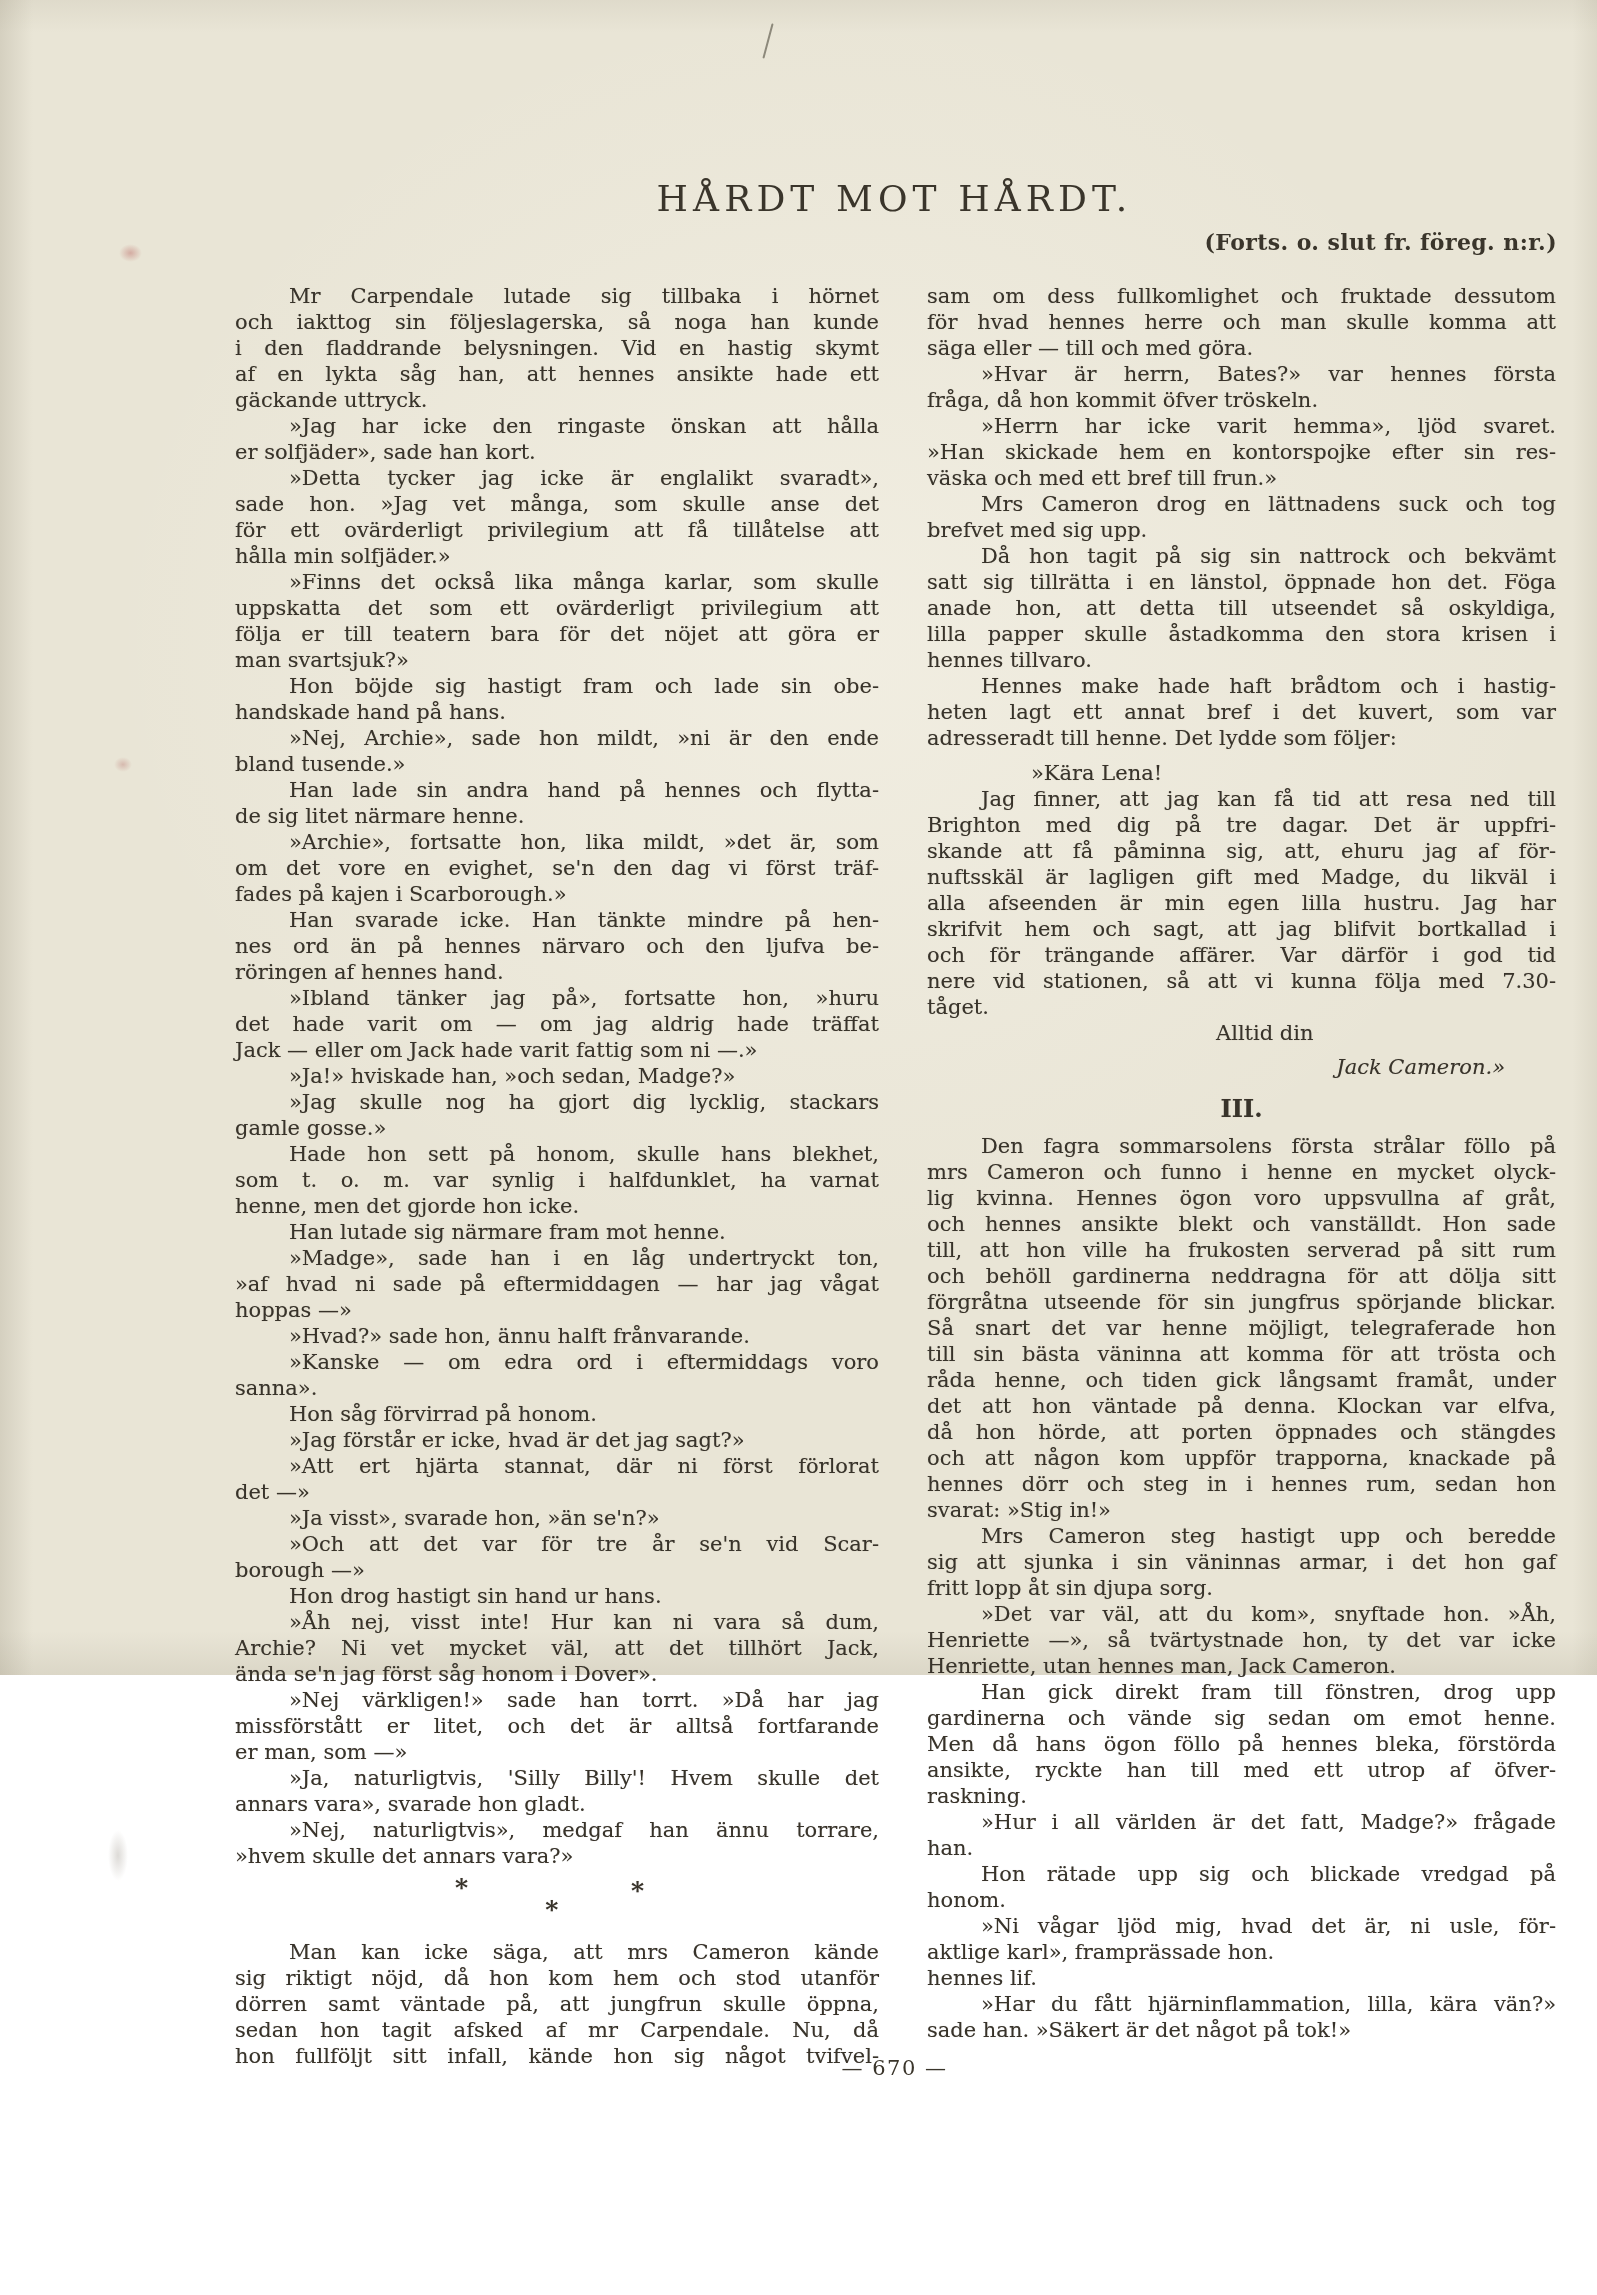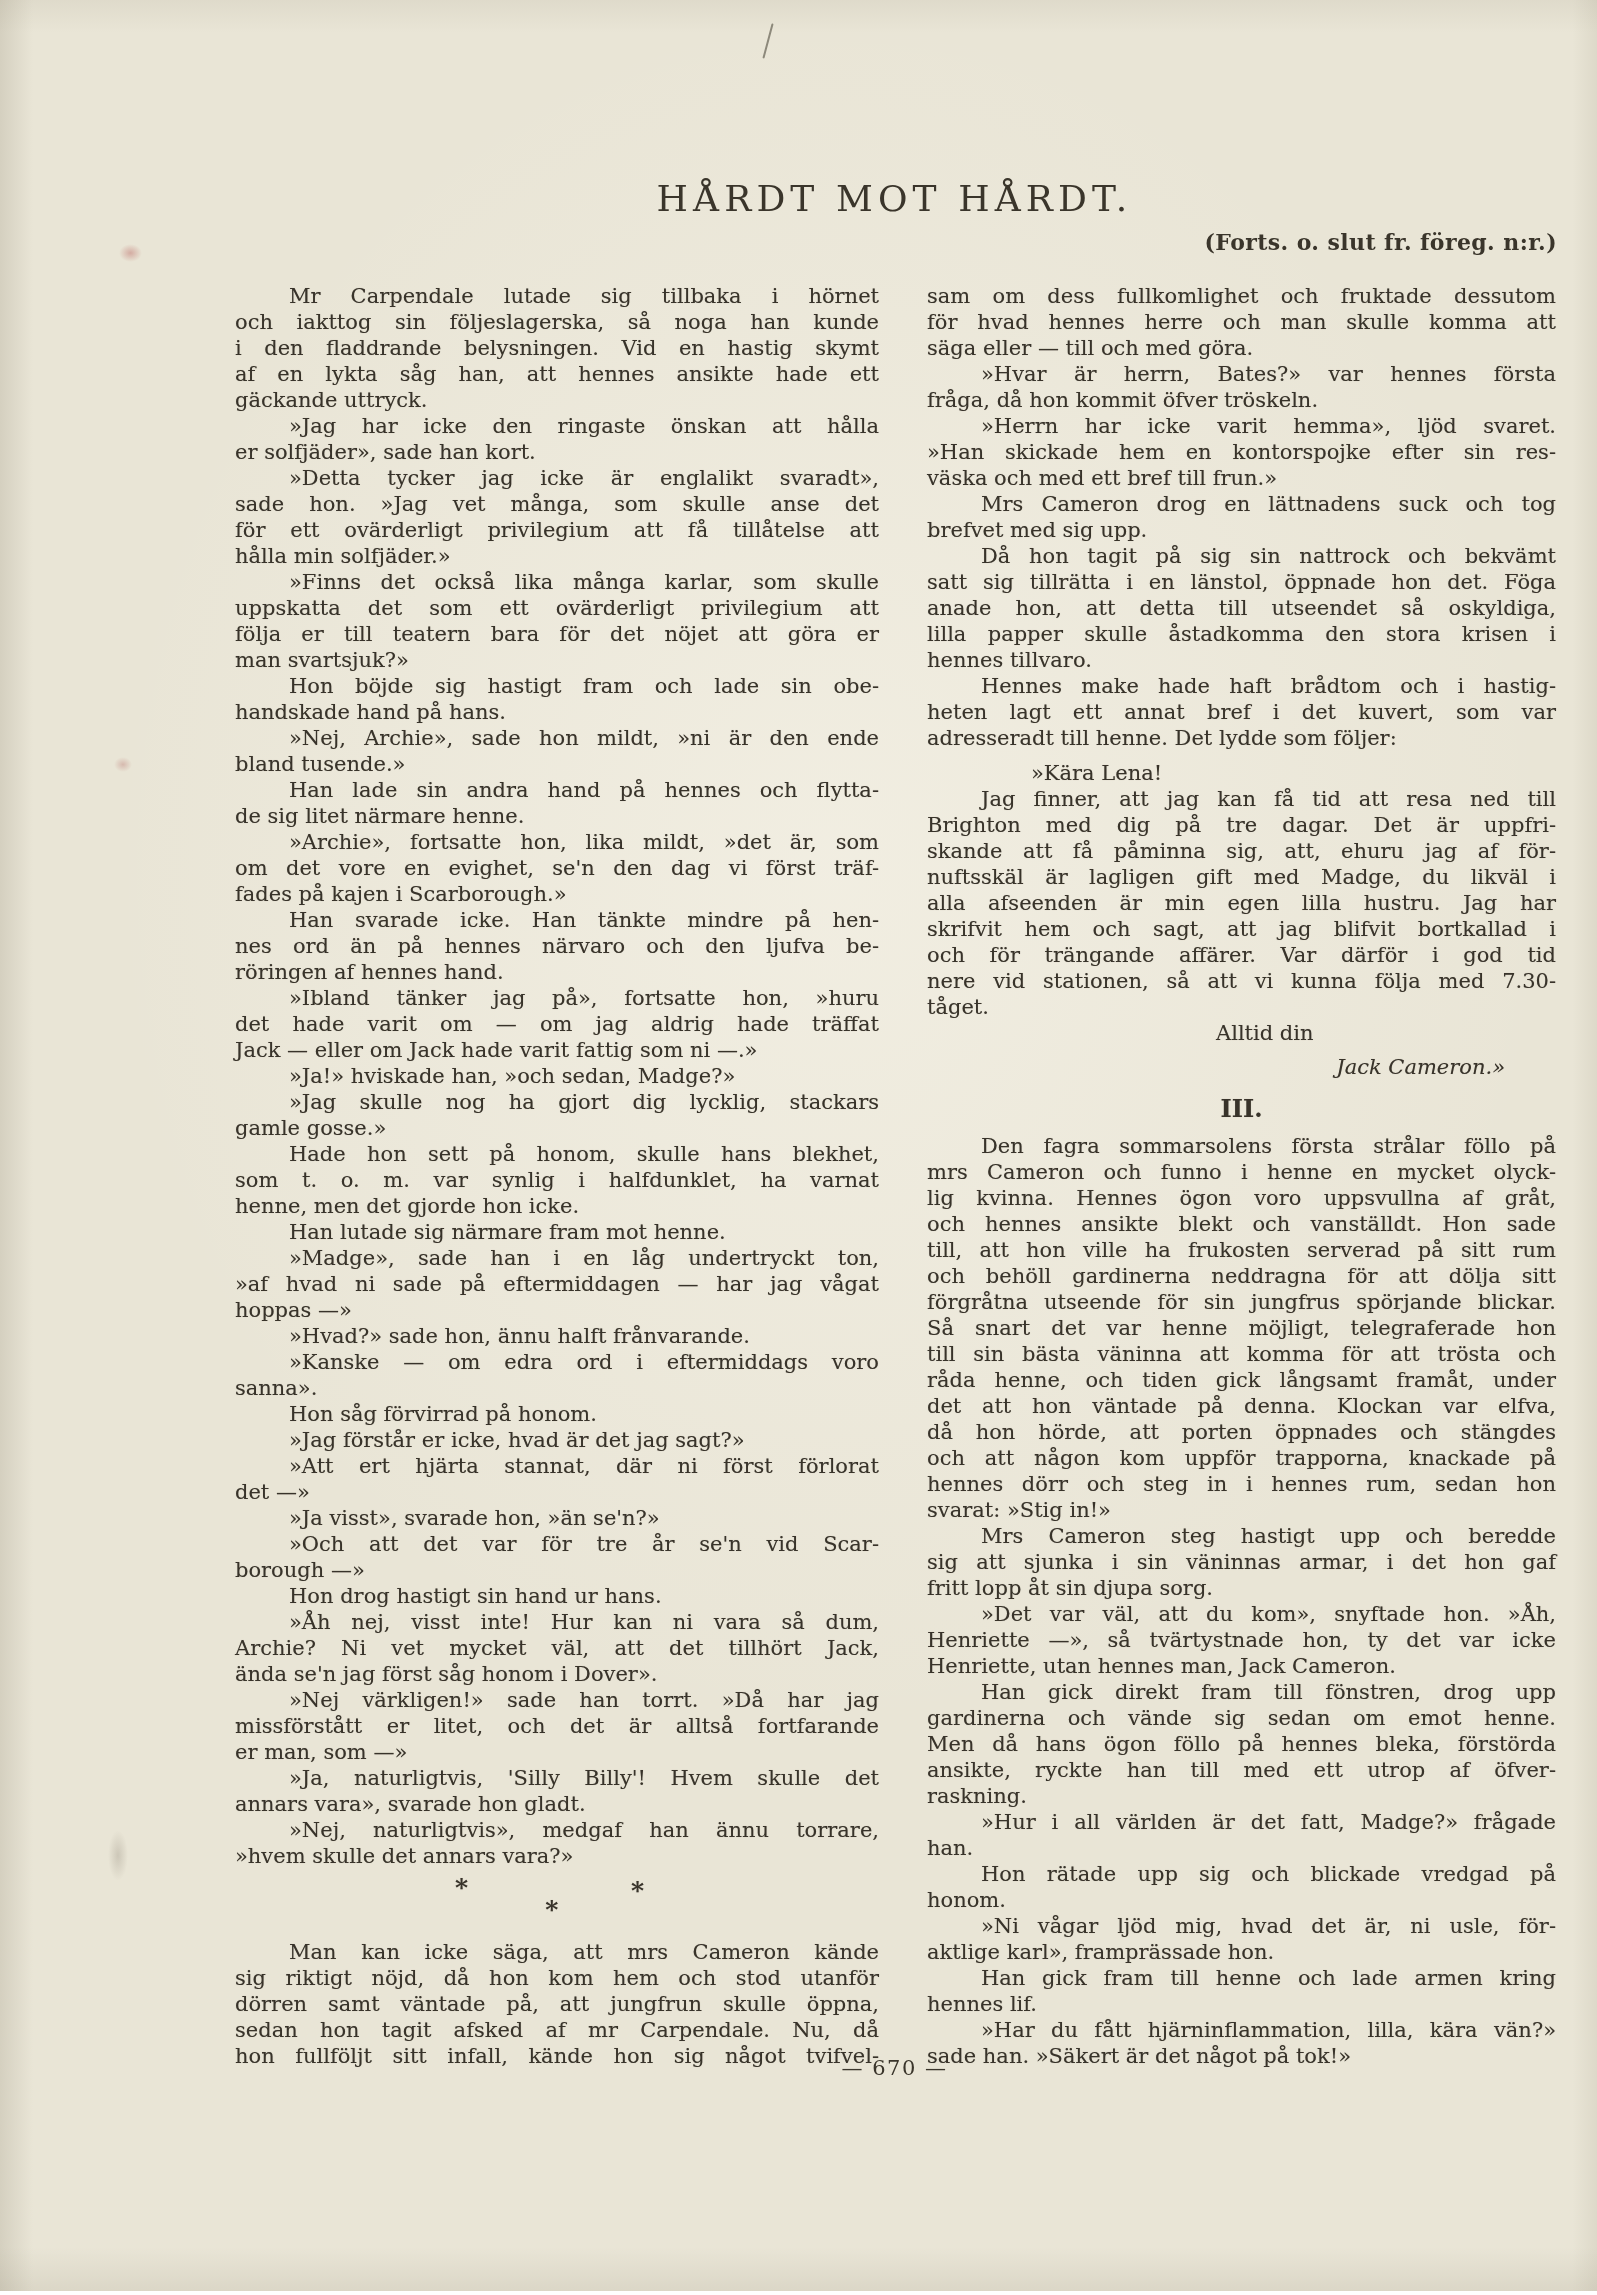--- a/index.html
+++ b/index.html
@@ -3,21 +3,21 @@
 <meta charset="utf-8">
 <style>
   html, body { margin: 0; padding: 0; }
   body {
     width: 1598px; height: 2295px;
     font-family: "DejaVu Serif", serif;
     overflow: hidden;
   }
   .page {
     position: relative;
-    width: 1598px; height: 2291px;
+    width: 1598px; height: 1675px;
     background:
       radial-gradient(ellipse 60% 50% at 52% 38%, rgba(248,245,235,.55), rgba(248,245,235,0) 75%),
       linear-gradient(90deg, rgba(140,132,112,.22), rgba(140,132,112,0) 33px),
       linear-gradient(270deg, rgba(150,143,122,.15), rgba(150,143,122,0) 25.5px),
       linear-gradient(180deg, rgba(150,143,122,.12), rgba(150,143,122,0) 33px),
       linear-gradient(0deg, rgba(140,132,112,.15), rgba(140,132,112,0) 44px),
       #e9e5d6;
     color: #38332a;
   }
   .title {
@@ -223,21 +223,20 @@
       <div class="line">gardinerna och vände sig sedan om emot henne.</div>
       <div class="line">Men då hans ögon föllo på hennes bleka, förstörda</div>
       <div class="line">ansikte, ryckte han till med ett utrop af öfver-</div>
       <div class="line end">raskning.</div>
       <div class="line ind">»Hur i all världen är det fatt, Madge?» frågade</div>
       <div class="line end">han.</div>
       <div class="line ind">Hon rätade upp sig och blickade vredgad på</div>
       <div class="line end">honom.</div>
       <div class="line ind">»Ni vågar ljöd mig, hvad det är, ni usle, för-</div>
       <div class="line end">aktlige karl», framprässade hon.</div>
-      <div class="line ind">Han gick fram till henne och lade armen kring</div>
       <div class="line end">hennes lif.</div>
       <div class="line ind">»Har du fått hjärninflammation, lilla, kära vän?»</div>
       <div class="line end">sade han. »Säkert är det något på tok!»</div>
     </div>
 
   <div class="pagenum">— 670 —</div>
 </div>
 
 
 </body></html>

